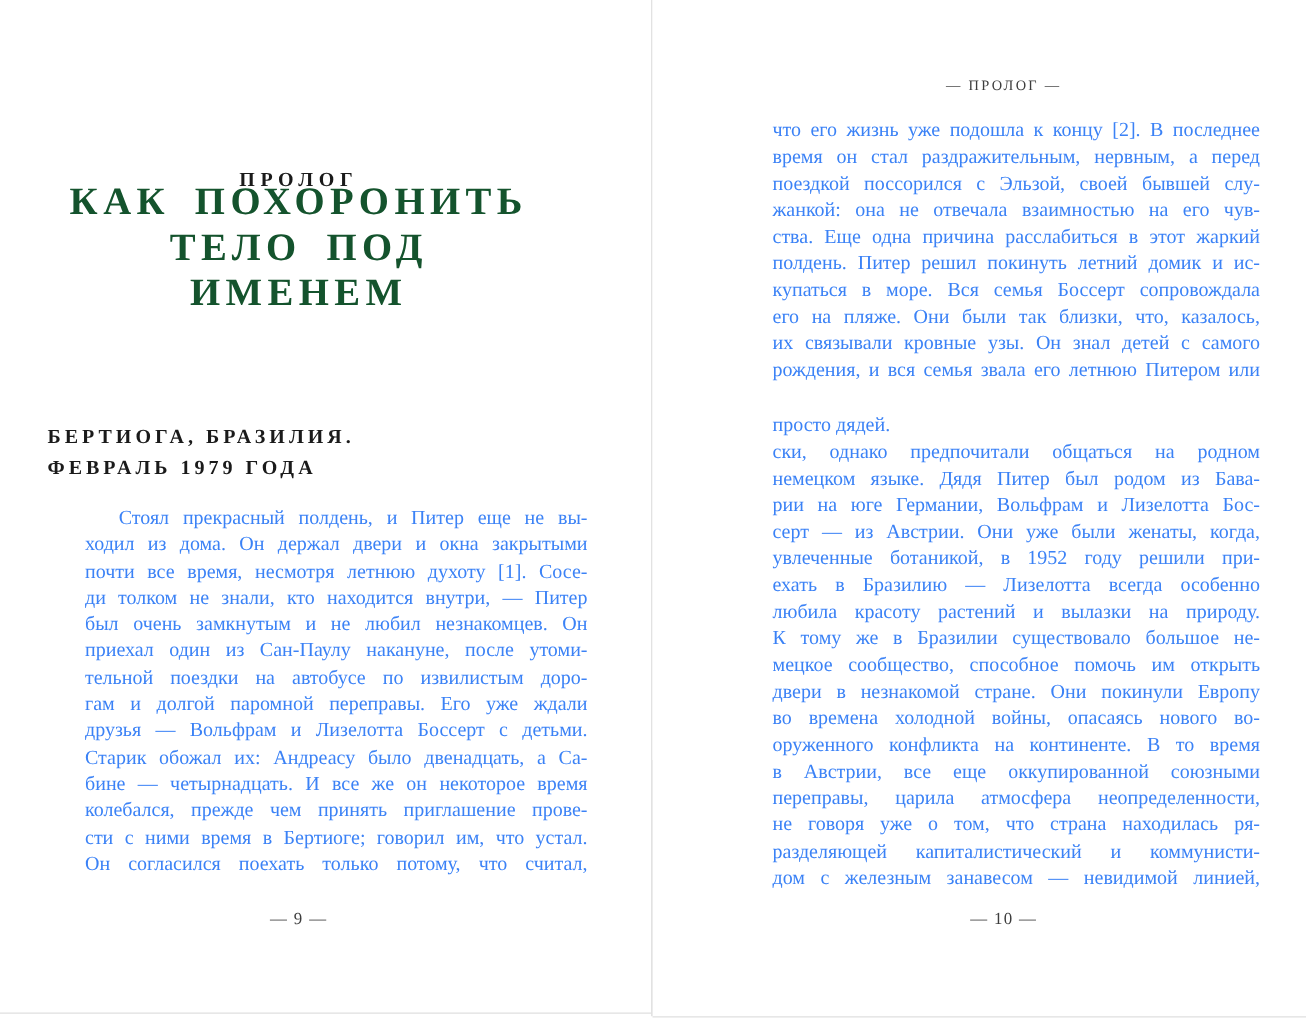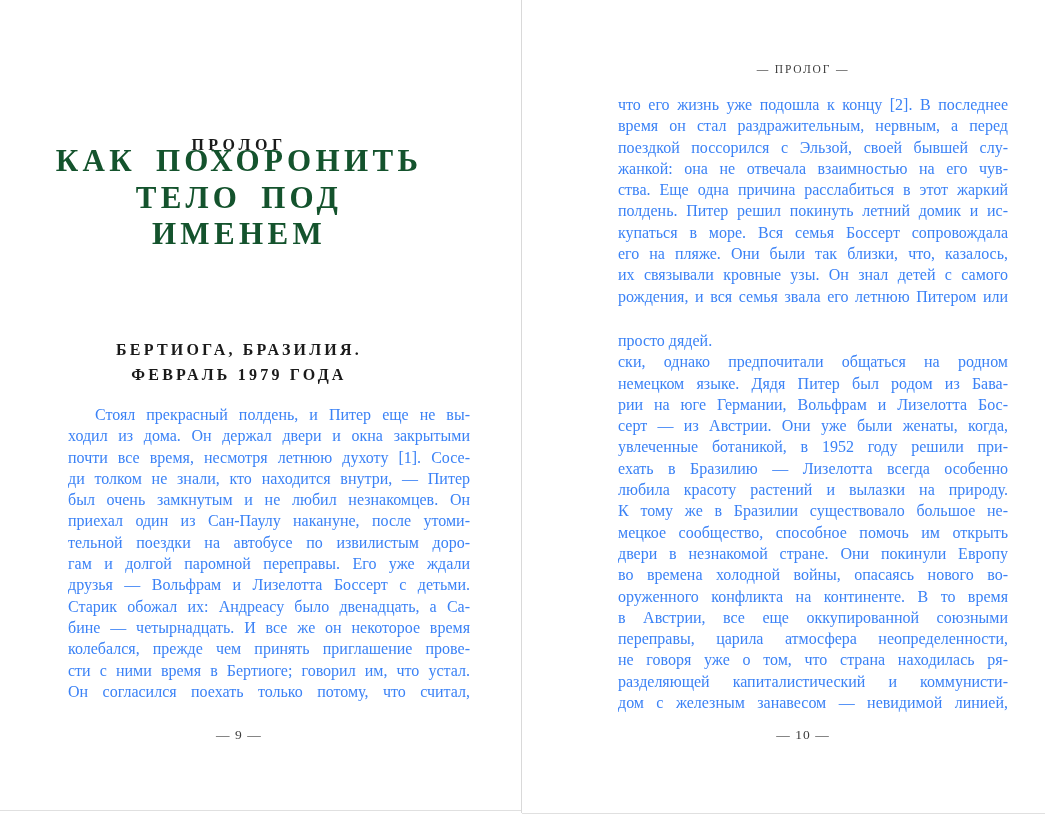--- a/index.html
+++ b/index.html
@@ -45,21 +45,21 @@
     position: absolute; top: 143px; left: 38px; width: 402px;
     text-align: center;
     font-size: 31px; font-weight: bold;
     letter-spacing: 0.14em;
     word-spacing: 0.25em;
     line-height: 36.5px;
     color: #14532d;
   }
   .subtitle {
     position: absolute; top: 337px; left: 38px; width: 402px;
-    text-align: center;
+    text-align: left;
     font-size: 16px; font-weight: bold;
     letter-spacing: 0.2em;
     line-height: 25px;
     color: #1a1a1a;
   }
 
   
   .body-col {
     position: absolute;
     font-size: 16px;

